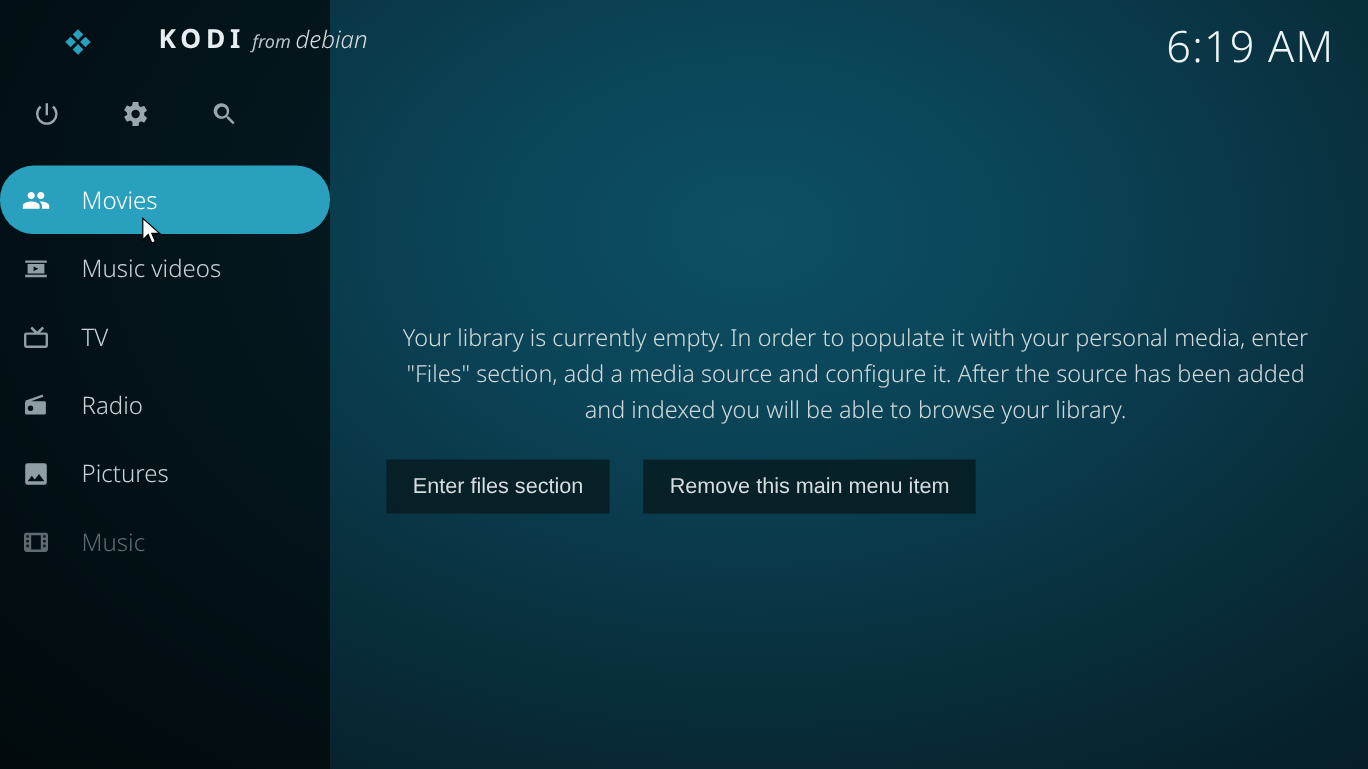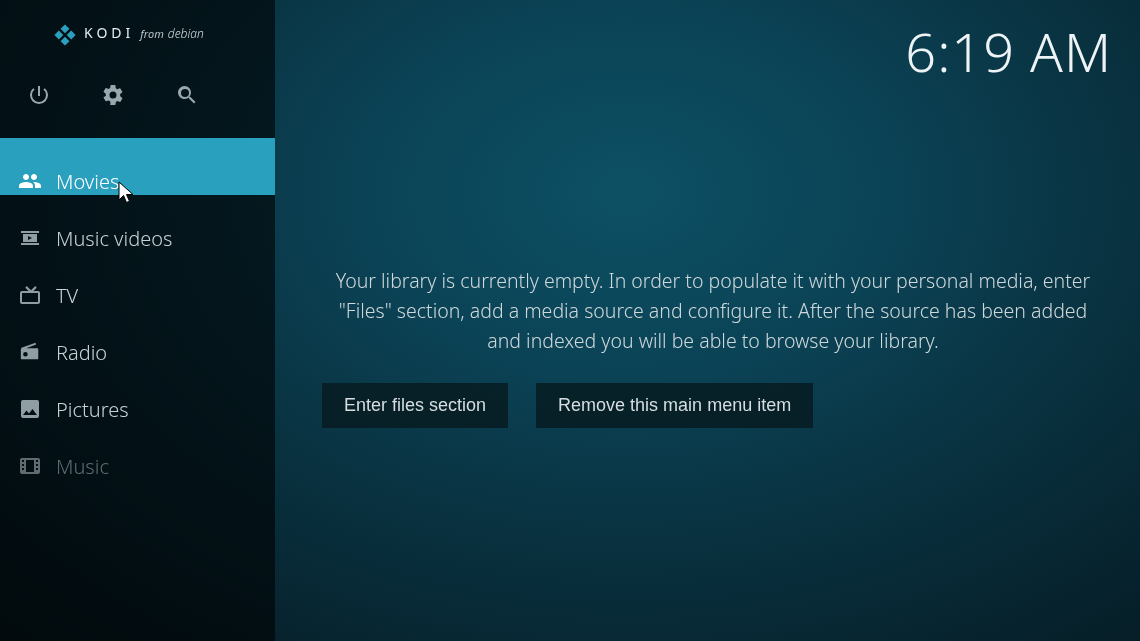--- a/index.html
+++ b/index.html
@@ -19,72 +19,74 @@
   }
   .brand {
     height: 64px;
     display: flex;
     align-items: center;
     gap: 12px;
     padding: 0 14px 0 44px;
   }
   .brand .kodi-mark { position: absolute; left: 50px; top: 20px; }
   .brand .word {
-    font-weight: 400;
+    font-weight: 700;
     letter-spacing: 4px;
-    font-size: 14px;
+    font-size: 22px;
     color: #e6eef1;
+    margin-left: 48px;
   }
   .brand .from {
-    font-size: 11px;
+    font-size: 15px;
     color: #b8c3c8;
     font-style: italic;
     margin-left: 6px;
   }
   .brand .debian {
-    font-size: 12px;
+    font-size: 20px;
     color: #d6dde0;
     font-style: italic;
     margin-left: 4px;
     font-weight:300;
   }
   .sidebar-tools {
     height: 62px;
     display: flex;
     align-items: center;
     gap: 48px;
     padding-left: 26px;
   }
   .tool-icon { width: 26px; height: 26px; display: inline-flex; align-items:center; justify-content:center; cursor: pointer; }
   .tool-icon svg { fill: #9aa8ad; }
   .nav { display: flex; flex-direction: column; padding-top: 12px; }
   .nav-item {
     display: flex;
-    align-items: flex-end;
-    gap: 12px;
+    align-items: center;
+    gap: 24px;
     height: 57px;
     padding-left: 16px;
     cursor: pointer;
     color: #c9d2d5;
     font-size: 20px;
     font-weight: 300;
+    border-radius: 28px;
   }
   .nav-item .icon-slot { width: 28px; height: 28px; display:inline-flex; align-items:center; justify-content:center; flex-shrink:0; }
   .nav-item .icon-slot svg { fill: #8f9ea3; }
   .nav-item.selected { background: #2aa0bf; color: #ffffff; }
   .nav-item.selected .icon-slot svg { fill: #ffffff; }
   .nav-item.dim { color: #5e6c71; }
   .nav-item.dim .icon-slot svg { fill: #5e6c71; }
   
   .main { flex: 1; position: relative; }
   .clock {
     position: absolute;
     top: 14px;
     right: 28px;
-    font-size: 54px;
+    font-size: 36px;
     font-weight: 300;
     color: #eef4f6;
     letter-spacing: 1px;
   }
   .content {
     position: absolute;
     top: 266px;
     left: 47px;
     right: 36px;
     text-align: center;

